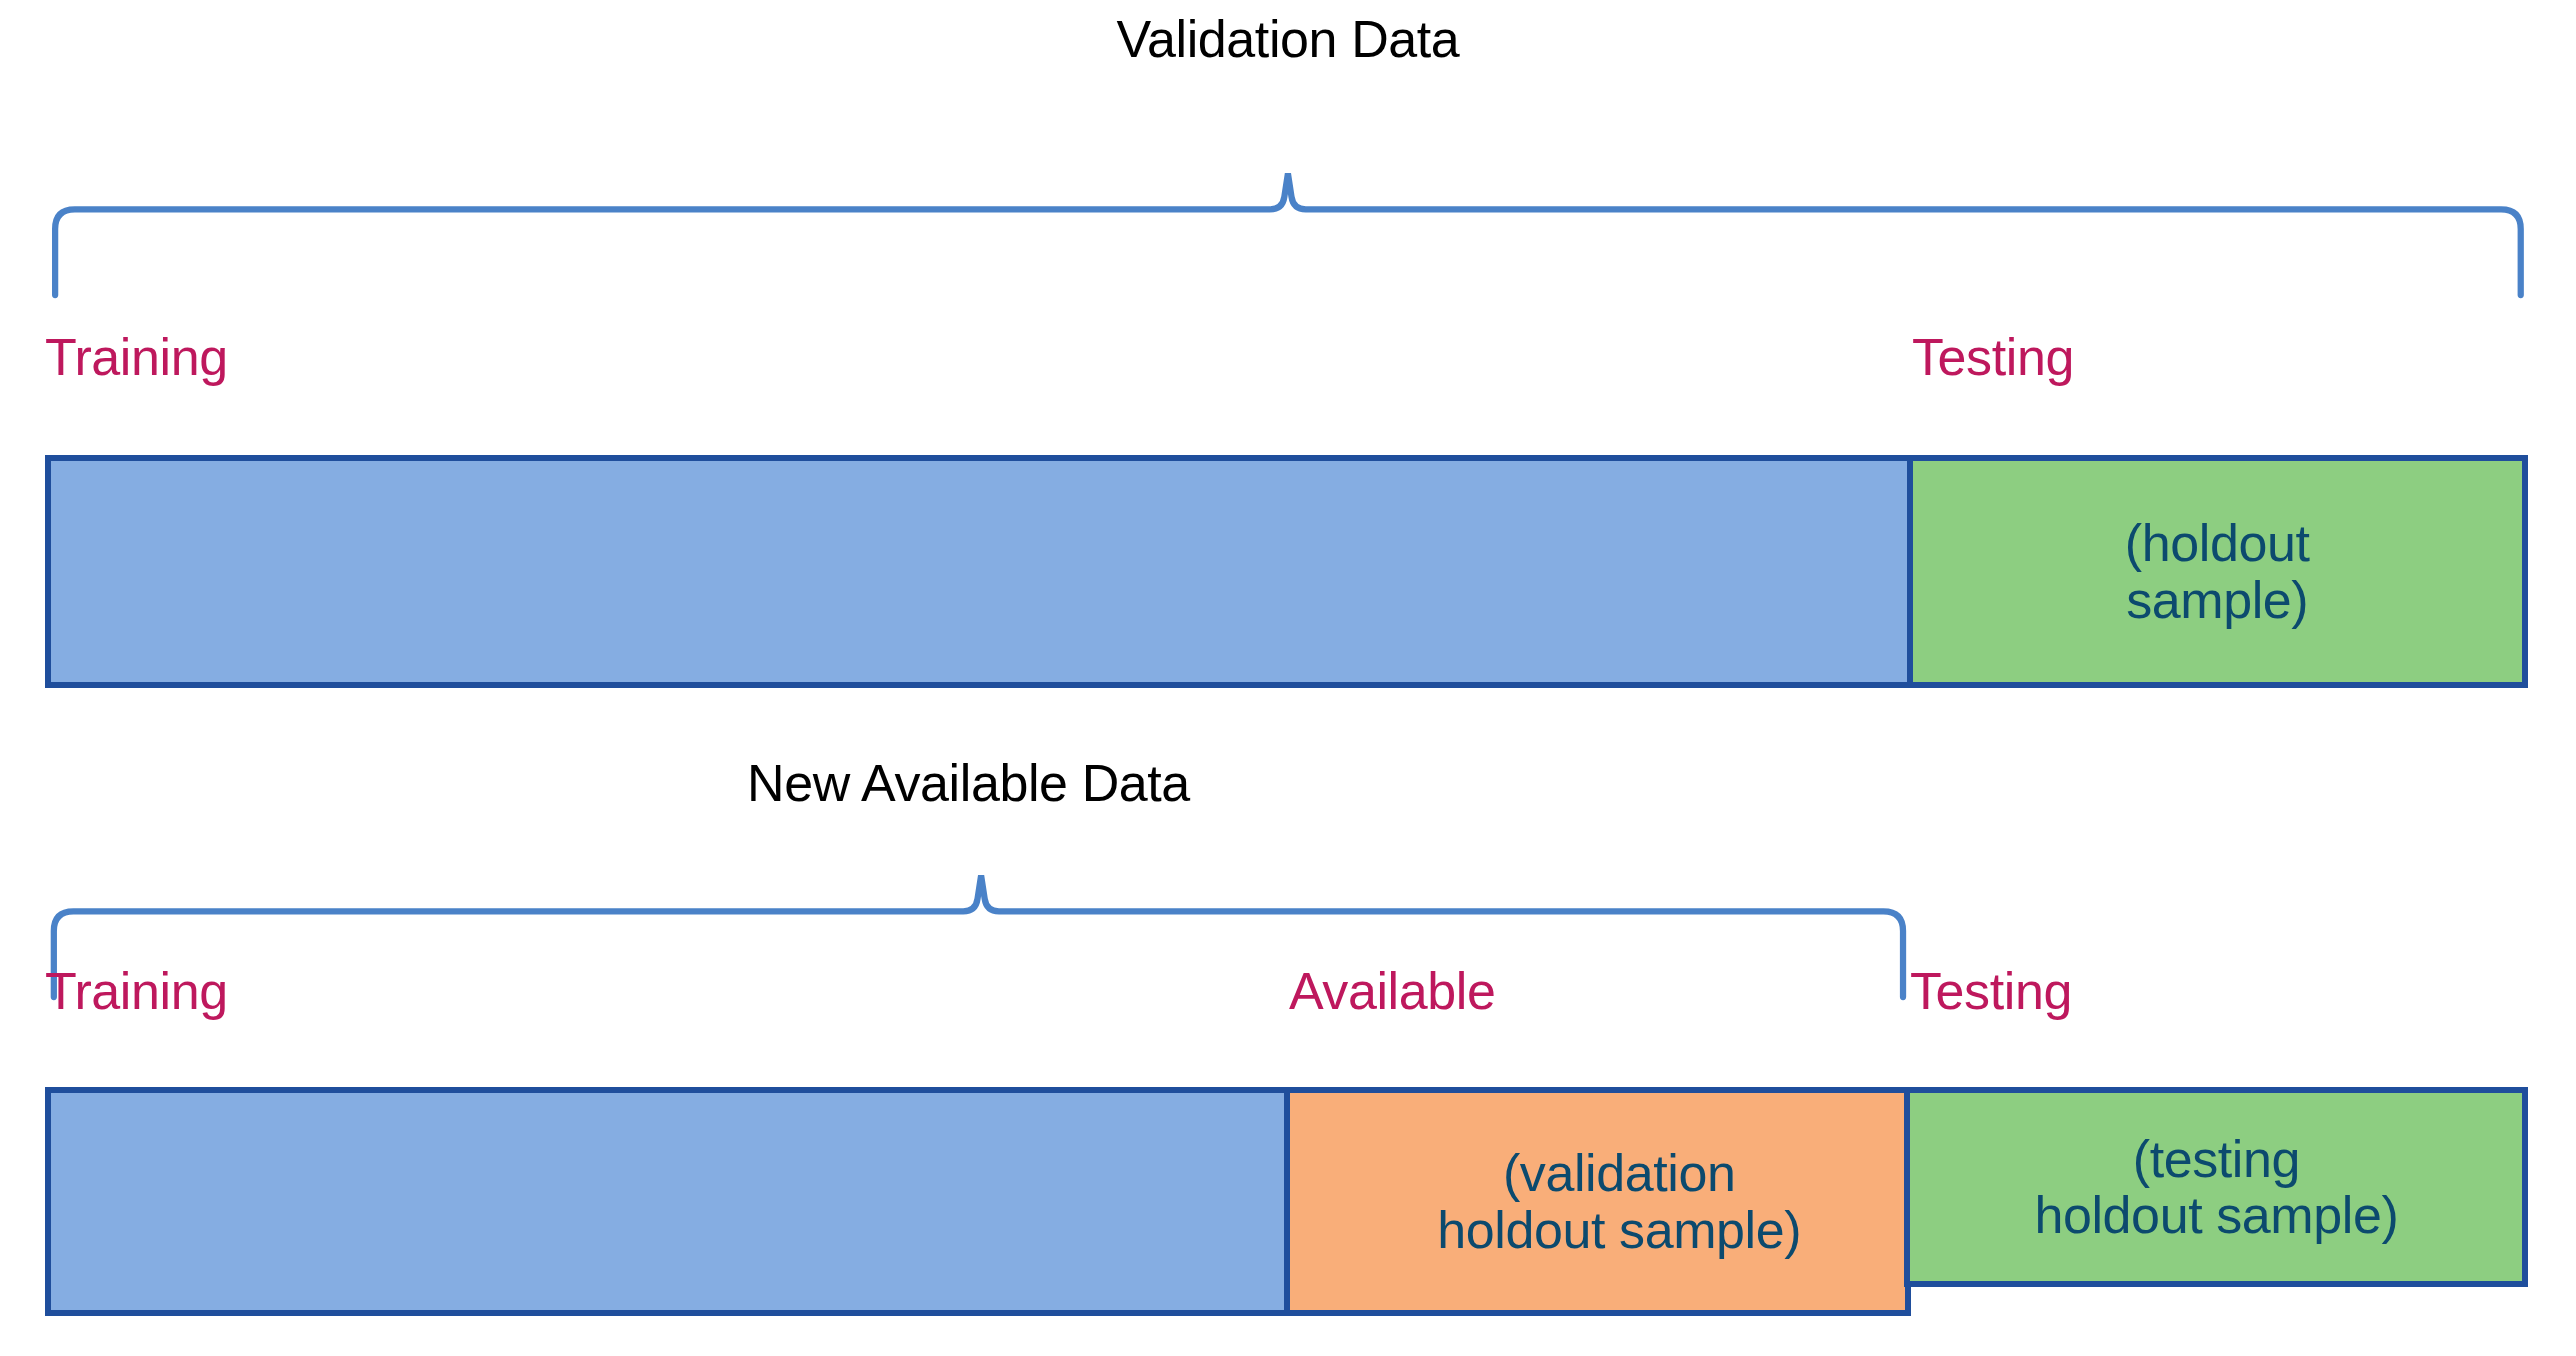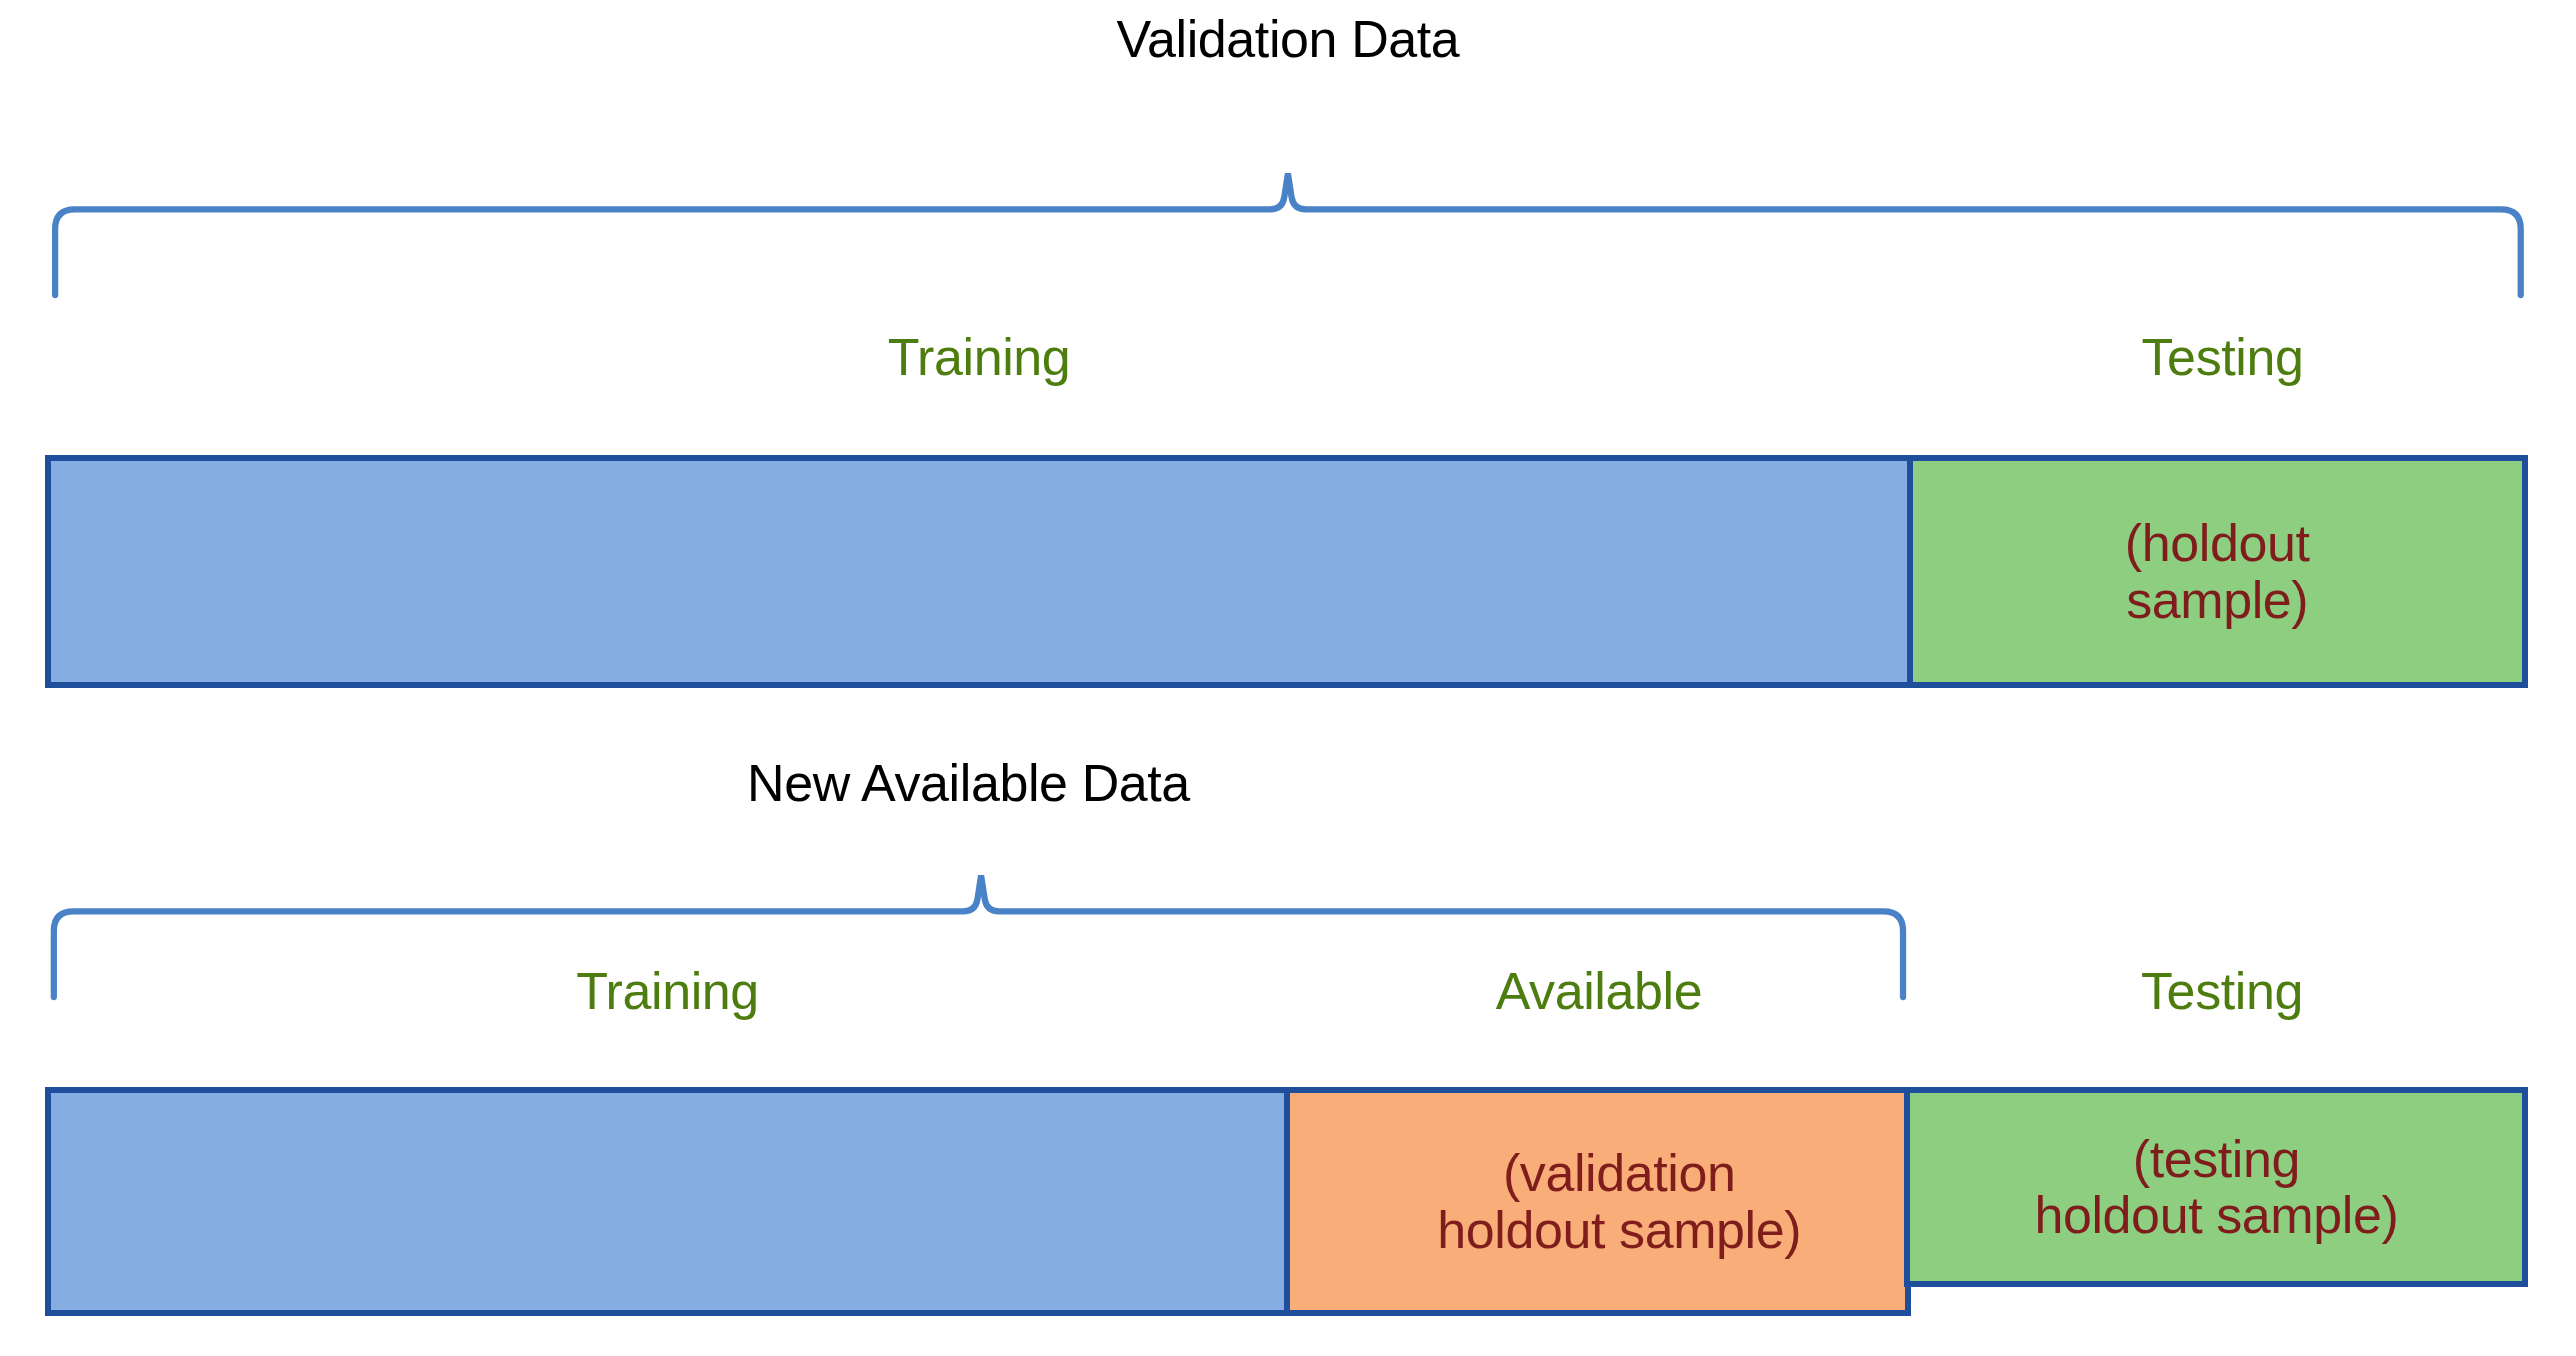--- a/index.html
+++ b/index.html
@@ -48,35 +48,35 @@
     display: flex;
     align-items: center;
     justify-content: center;
     text-align: center;
   }
   .segment.blue   { background: #85ADE2; }
   .segment.green  { background: #8DCE81; }
   .segment.orange { background: #F9AE79; }
 
   .segment-note {
-    color: #7f1d1d;
+    color: #0c4a6e;
     font-size: 52px;
     line-height: 1.08;
     padding: 0 9px;
     white-space: pre-line;
     font-weight: 400;
     letter-spacing: -0.4px;
   }
 
   
   .col-label {
     position: absolute;
     font-size: 52px;
-    color: #4d7c0f;
-    text-align: center;
+    color: #be185d;
+    text-align: left;
     white-space: nowrap;
     font-weight: 400;
     letter-spacing: -0.4px;
   }
 </style>
 </head>
 <body>
 
 <div id="canvas">
 

